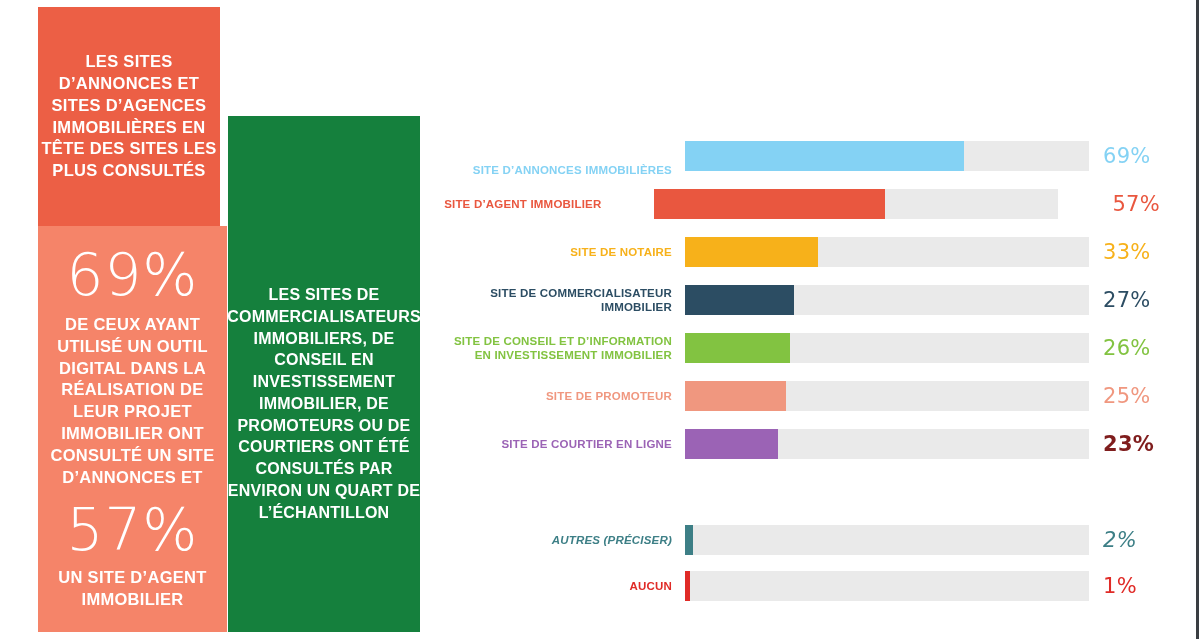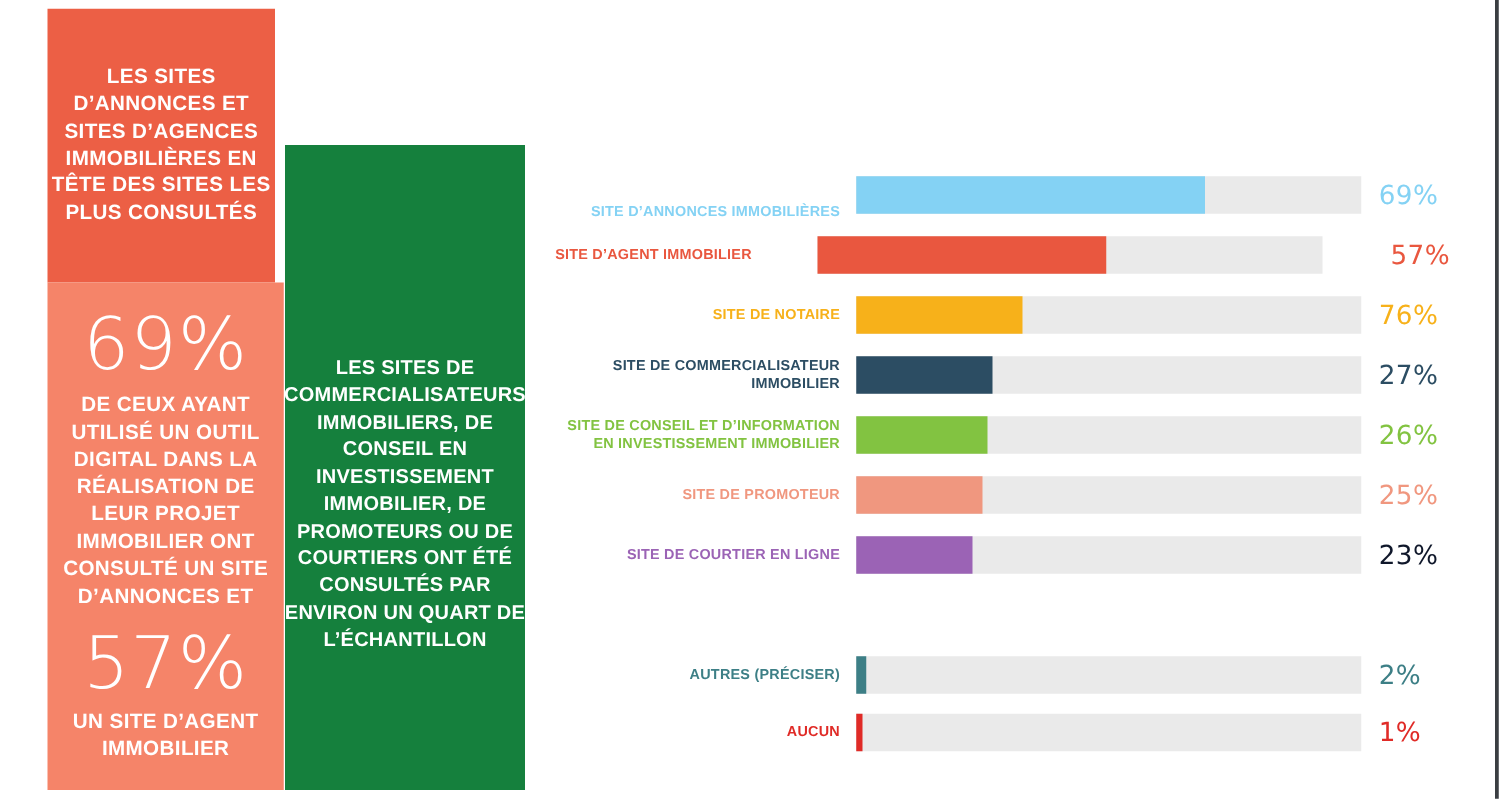--- a/index.html
+++ b/index.html
@@ -195,21 +195,21 @@
         <div class="track" style="background: rgb(234, 234, 234);">
           <div class="fill" style="width: 230.28px; background: rgb(233, 87, 63);"></div>
         </div>
         <div class="row-value" style="color: rgb(233, 87, 63);">57%</div>
       </div>
       <div class="row" style="top: 96px;">
         <div class="row-label" style="color: rgb(247, 177, 26);">SITE DE NOTAIRE</div>
         <div class="track" style="background: rgb(234, 234, 234);">
           <div class="fill" style="width: 133.32px; background: rgb(247, 177, 26);"></div>
         </div>
-        <div class="row-value" style="color: rgb(247, 177, 26);">76%</div>
+        <div class="row-value" style="color: rgb(247, 177, 26);">33%</div>
       </div>
       <div class="row" style="top: 144px;">
         <div class="row-label" style="color: rgb(44, 77, 99);">SITE DE COMMERCIALISATEUR IMMOBILIER</div>
         <div class="track" style="background: rgb(234, 234, 234);">
           <div class="fill" style="width: 109.08px; background: rgb(44, 77, 99);"></div>
         </div>
         <div class="row-value" style="color: rgb(44, 77, 99);">27%</div>
       </div>
       <div class="row" style="top: 192px;">
         <div class="row-label" style="color: rgb(130, 195, 65);">SITE DE CONSEIL ET D’INFORMATION EN INVESTISSEMENT IMMOBILIER</div>
@@ -223,23 +223,23 @@
         <div class="track" style="background: rgb(234, 234, 234);">
           <div class="fill" style="width: 101px; background: rgb(240, 151, 127);"></div>
         </div>
         <div class="row-value" style="color: rgb(240, 151, 127);">25%</div>
       </div>
       <div class="row" style="top: 288px;">
         <div class="row-label" style="color: rgb(155, 99, 181); text-align: right;">SITE DE COURTIER EN LIGNE</div>
         <div class="track" style="background: rgb(234, 234, 234);">
           <div class="fill" style="width: 92.92px; background: rgb(155, 99, 181);"></div>
         </div>
-        <div class="row-value" style="color: #0f172a;">23%</div>
-      </div>
-      <div class="row" style="top: 384px;">
+        <div class="row-value" style="color: #7f1d1d; font-weight: bold;">23%</div>
+      </div>
+      <div class="row" style="top: 384px; font-style: italic;">
         <div class="row-label" style="color: rgb(61, 127, 134);">AUTRES (PRÉCISER)</div>
         <div class="track" style="background: rgb(234, 234, 234);">
           <div class="fill" style="width: 8.08px; background: rgb(61, 127, 134);"></div>
         </div>
         <div class="row-value" style="color: rgb(61, 127, 134);">2%</div>
       </div>
       <div class="row" style="top: 430px;">
         <div class="row-label" style="color: rgb(224, 43, 39);">AUCUN</div>
         <div class="track" style="background: rgb(234, 234, 234);">
           <div class="fill" style="width: 5px; background: rgb(224, 43, 39);"></div>

